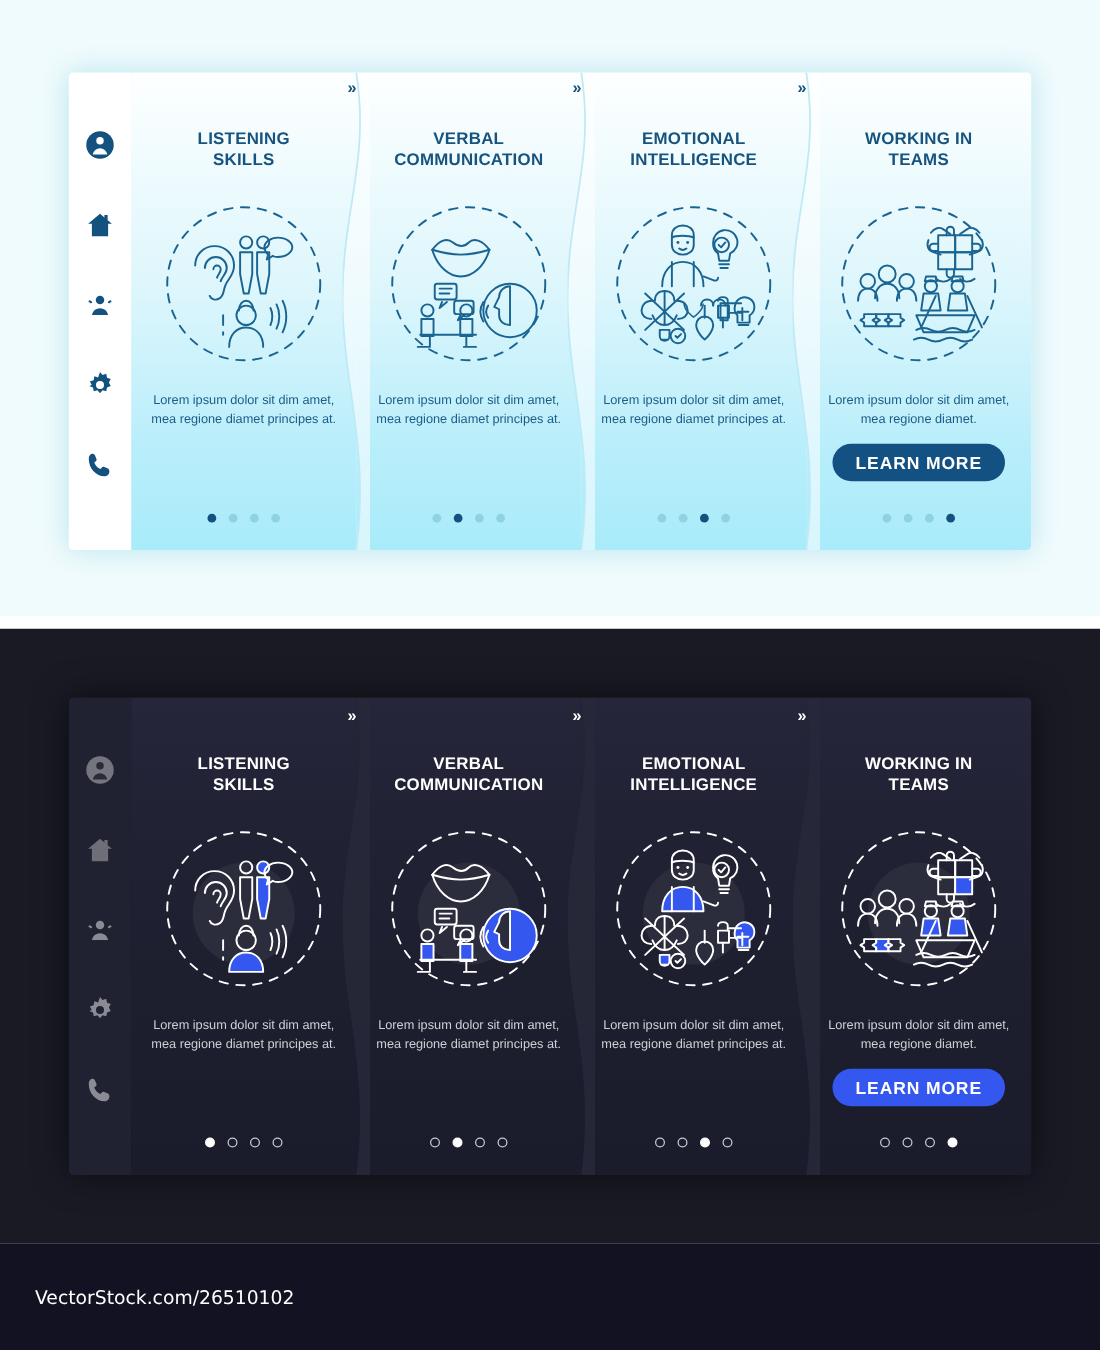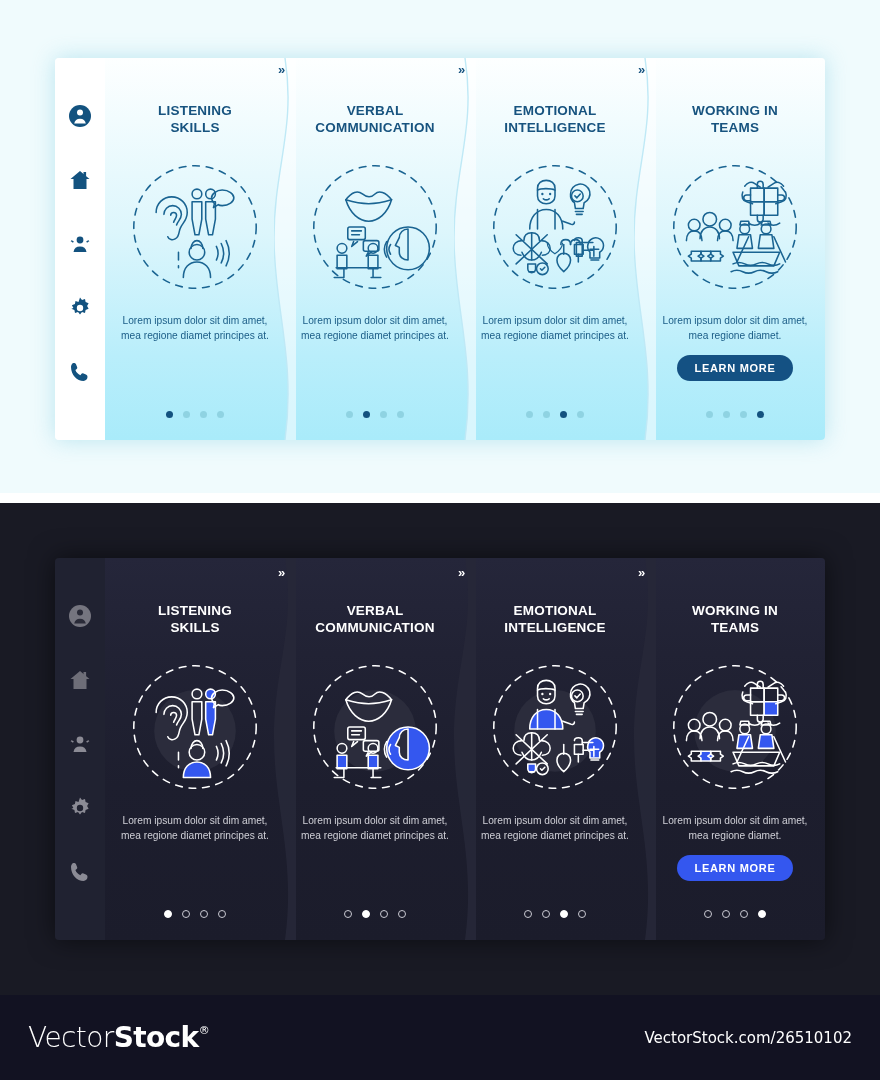--- a/index.html
+++ b/index.html
@@ -107,21 +107,21 @@
     max-width: 152px;
   }
   .body-light { color: #1b5d87; }
   .body-dark  { color: #cfcfd6; }
 
   .learn-more {
     margin-top: 11px;
     border: none;
     border-radius: 20px;
     padding: 7px 18px;
-    font-size: 11px;
+    font-size: 14px;
     font-weight: bold;
     letter-spacing: 0.7px;
     color: #ffffff;
     cursor: pointer;
     font-family: "Liberation Sans", sans-serif;
   }
   .lm-light { background: #145183; }
   .lm-dark  { background: #3457ef; }
 
   .dots {
@@ -629,22 +629,17 @@
       </div>
     </div>
 
     <div class="chev chev-dark" style="left:278px;">»</div>
     <div class="chev chev-dark" style="left:458px;">»</div>
     <div class="chev chev-dark" style="left:638px;">»</div>
   </div>
 
   <div class="footer">
     <div class="footer-inner">
-      <div class="vs-logo">
-        <span class="vs-thin">Vector</span>
-          <span class="vs-bold">Stock</span>
-          <span class="vs-reg">®</span>
-      </div>
       <div class="vs-url">VectorStock.com/26510102</div>
     </div>
   </div>
 
 </div>
 
 </body></html>

